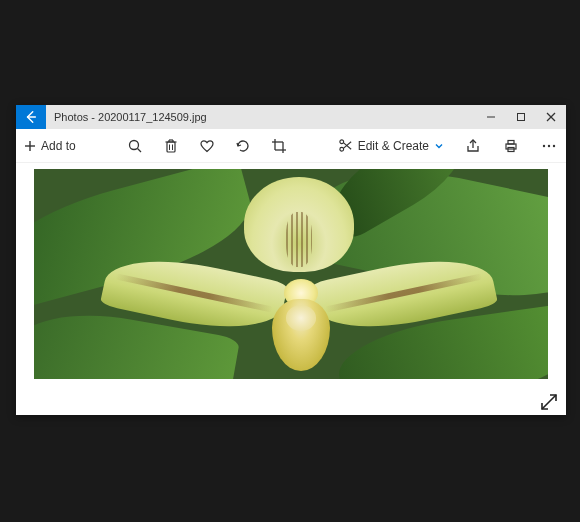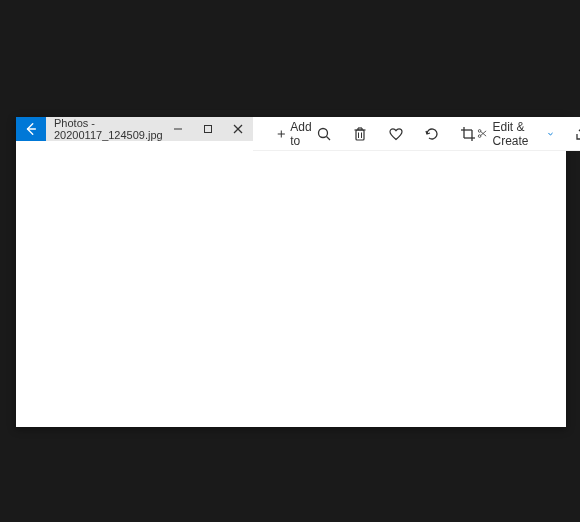--- a/index.html
+++ b/index.html
@@ -12,23 +12,22 @@
     position: relative;
   }
   .window {
     position: absolute;
     left: 16px;
     top: 105px;
     width: 550px;
     height: 310px;
     background: #fff;
     display: flex;
-    flex-direction: row;
+    flex-direction: column;
     box-shadow: 0 2px 8px rgba(0,0,0,0.4);
-    margin-top: 12px;
   }
   .titlebar {
     height: 24px;
     background: #e6e6e6;
     display: flex;
     align-items: stretch;
     font-size: 11px;
     color: #333;
   }
   .back-btn {
@@ -55,21 +54,21 @@
     align-items: center;
     justify-content: center;
     cursor: pointer;
     color: #333;
   }
   .toolbar {
     height: 34px;
     background: #fff;
     display: flex;
     align-items: center;
-    padding: 0 24px;
+    padding: 0 8px;
     border-bottom: 1px solid #f0f0f0;
   }
   .tb-left {
     display: flex;
     align-items: center;
     gap: 5px;
     font-size: 12px;
     color: #333;
     cursor: pointer;
   }

